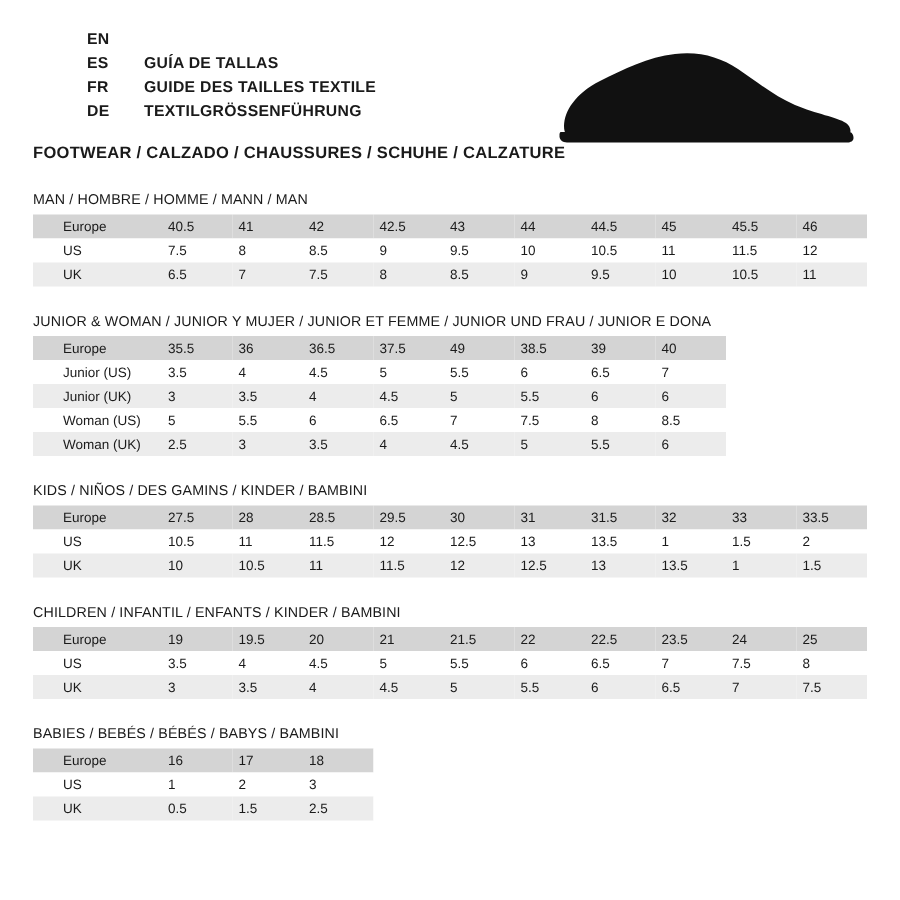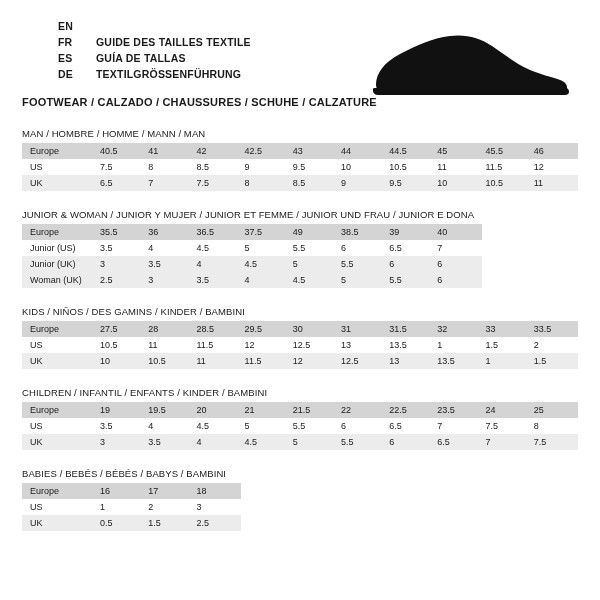--- a/index.html
+++ b/index.html
@@ -84,21 +84,21 @@
     font-size: 9px;
     height: 16px;
     padding: 0 0 0 4px;
     color: #1a1a1a;
     vertical-align: middle;
     white-space: nowrap;
   }
   table.size-table td.label {
     width: 66px;
     text-align: left;
-    padding-left: 8px;
+    padding-left: 20px;
   }
   table.size-table td.val {
     text-align: left;
   }
   tr.head td {
     background: #d4d4d4;
   }
   tr.alt td {
     background: #ececec;
   }
@@ -114,26 +114,26 @@
 <body>
 
 <div class="page">
 
   <div class="header">
     <div class="lang-list" id="lang-list">
         <div class="lang-row">
           <div class="lang-code">EN</div>
         </div>
         <div class="lang-row">
+          <div class="lang-code">ES</div>
+          <div class="lang-title">GUÍA DE TALLAS</div>
+        </div>
+        <div class="lang-row">
           <div class="lang-code">FR</div>
           <div class="lang-title">GUIDE DES TAILLES TEXTILE</div>
-        </div>
-        <div class="lang-row">
-          <div class="lang-code">ES</div>
-          <div class="lang-title">GUÍA DE TALLAS</div>
         </div>
         <div class="lang-row">
           <div class="lang-code">DE</div>
           <div class="lang-title">TEXTILGRÖSSENFÜHRUNG</div>
         </div>
       </div>
 
     <div class="shoe-icon">
       <svg viewBox="0 0 200 66" width="200" height="66" xmlns="http://www.w3.org/2000/svg">
         <path fill="#111111" d="M6,52 C6,42 14,30 30,22 C46,14 62,6 80,4 C96,2 110,6 122,14 C134,22 146,32 160,38 C174,44 188,46 194,50 C198,53 198,58 194,60 L12,60 C8,60 6,57 6,52 Z"></path>
@@ -228,20 +228,33 @@
               <td class="val">3.5</td>
               <td class="val">4</td>
               <td class="val">4.5</td>
               <td class="val">5</td>
               <td class="val">5.5</td>
               <td class="val">6</td>
               <td class="val">6</td>
               <td class="val" style="background: rgb(255, 255, 255);"></td>
               <td class="val" style="background: rgb(255, 255, 255);"></td>
             </tr>
+            <tr class="plain">
+              <td class="label">Woman (US)</td>
+              <td class="val">5</td>
+              <td class="val">5.5</td>
+              <td class="val">6</td>
+              <td class="val">6.5</td>
+              <td class="val">7</td>
+              <td class="val">7.5</td>
+              <td class="val">8</td>
+              <td class="val">8.5</td>
+              <td class="val" style="background: rgb(255, 255, 255);"></td>
+              <td class="val" style="background: rgb(255, 255, 255);"></td>
+            </tr>
             <tr class="alt">
               <td class="label">Woman (UK)</td>
               <td class="val">2.5</td>
               <td class="val">3</td>
               <td class="val">3.5</td>
               <td class="val">4</td>
               <td class="val">4.5</td>
               <td class="val">5</td>
               <td class="val">5.5</td>
               <td class="val">6</td>

